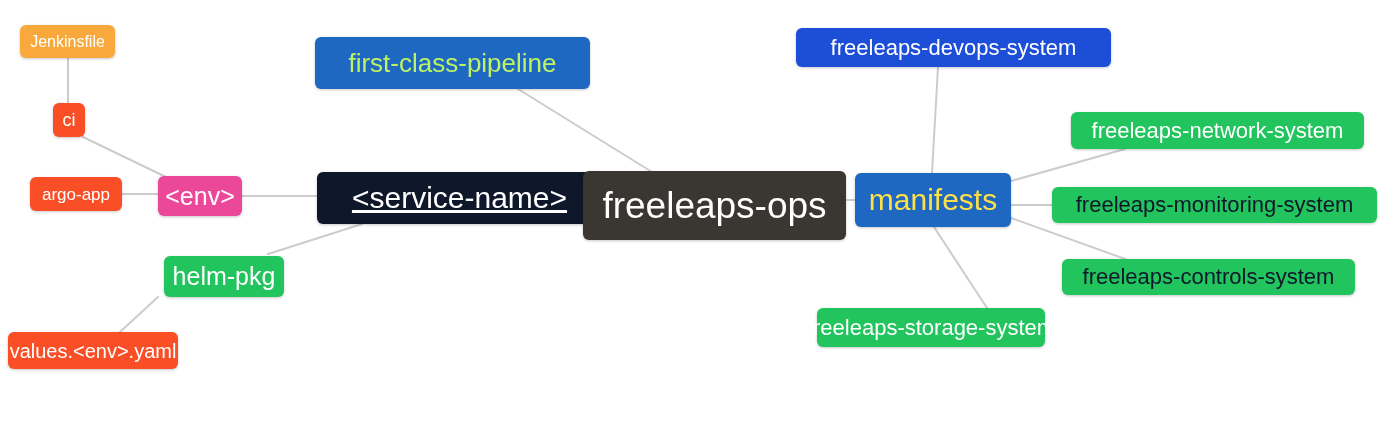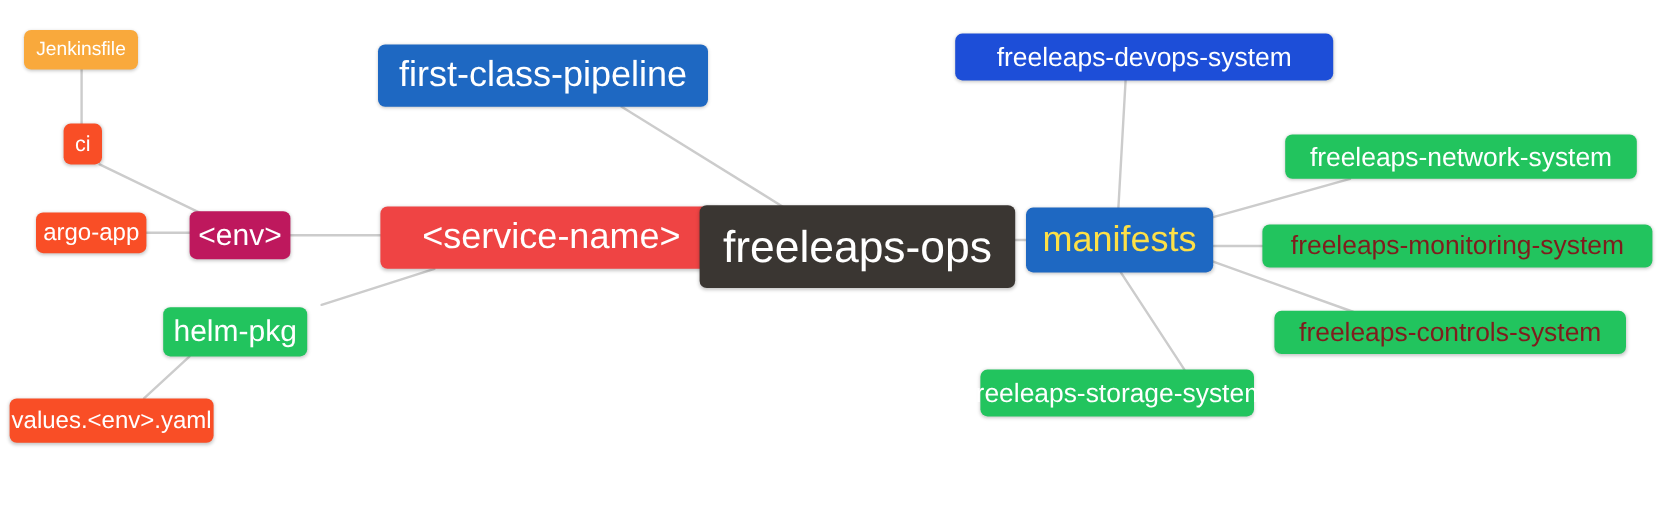--- a/index.html
+++ b/index.html
@@ -55,26 +55,26 @@
       <line x1="846" y1="200" x2="855" y2="200" stroke="#cccccc" stroke-width="2" stroke-linecap="round"></line>
       <line x1="938" y1="67" x2="932" y2="173" stroke="#cccccc" stroke-width="2" stroke-linecap="round"></line>
       <line x1="1011" y1="181" x2="1125" y2="149" stroke="#cccccc" stroke-width="2" stroke-linecap="round"></line>
       <line x1="1011" y1="205" x2="1052" y2="205" stroke="#cccccc" stroke-width="2" stroke-linecap="round"></line>
       <line x1="1011" y1="218" x2="1128" y2="260" stroke="#cccccc" stroke-width="2" stroke-linecap="round"></line>
       <line x1="934" y1="227" x2="987" y2="308" stroke="#cccccc" stroke-width="2" stroke-linecap="round"></line>
     </svg>
 
 <div class="node" style="left: 20px; top: 25px; width: 95px; height: 33px; font-size: 16px; background: rgb(249, 169, 60); color: rgb(255, 255, 255);">Jenkinsfile</div>
     <div class="node" style="left: 53px; top: 103px; width: 32px; height: 34px; font-size: 18px; background: rgb(249, 78, 38); color: rgb(255, 255, 255);">ci</div>
-    <div class="node" style="left: 30px; top: 177px; width: 92px; height: 34px; font-size: 20px; background: rgb(249, 78, 38); color: rgb(255, 255, 255);">argo-app</div>
-    <div class="node" style="left: 158px; top: 176px; width: 84px; height: 40px; font-size: 25px; background: #be185d; color: rgb(255, 255, 255);">&lt;env&gt;</div>
-    <div class="node" style="left: 136px; top: 256px; width: 120px; height: 41px; font-size: 25px; background: rgb(34, 196, 94); color: rgb(255, 255, 255);">helm-pkg</div>
+    <div class="node" style="left: 30px; top: 177px; width: 92px; height: 34px; font-size: 17px; background: rgb(249, 78, 38); color: rgb(255, 255, 255);">argo-app</div>
+    <div class="node" style="left: 158px; top: 176px; width: 84px; height: 40px; font-size: 25px; background: #ec4899; color: rgb(255, 255, 255);">&lt;env&gt;</div>
+    <div class="node" style="left: 164px; top: 256px; width: 120px; height: 41px; font-size: 25px; background: rgb(34, 196, 94); color: rgb(255, 255, 255);">helm-pkg</div>
     <div class="node" style="left: 8px; top: 332px; width: 170px; height: 37px; font-size: 20px; background: rgb(249, 78, 38); color: rgb(255, 255, 255);">values.&lt;env&gt;.yaml</div>
-    <div class="node" style="left: 315px; top: 37px; width: 275px; height: 52px; font-size: 30px; background: rgb(30, 104, 194); color: #ffffff;">first-class-pipeline</div>
-    <div class="node" style="left: 317px; top: 172px; width: 285px; height: 52px; font-size: 30px; background: #ef4444; color: rgb(255, 255, 255);">&lt;service-name&gt;</div>
+    <div class="node" style="left: 315px; top: 37px; width: 275px; height: 52px; font-size: 26px; background: rgb(30, 104, 194); color: #bef264;">first-class-pipeline</div>
+    <div class="node" style="left: 317px; top: 172px; width: 285px; height: 52px; font-size: 30px; background: #0f172a; color: rgb(255, 255, 255); text-decoration: underline;">&lt;service-name&gt;</div>
     <div class="node" style="left: 583px; top: 171px; width: 263px; height: 69px; font-size: 37px; background: rgb(58, 54, 50); color: rgb(255, 255, 255);">freeleaps-ops</div>
     <div class="node" style="left: 855px; top: 173px; width: 156px; height: 54px; font-size: 30px; background: rgb(30, 104, 194); color: #fde047;">manifests</div>
     <div class="node" style="left: 796px; top: 28px; width: 315px; height: 39px; font-size: 22px; background: #1d4ed8; color: rgb(255, 255, 255);">freeleaps-devops-system</div>
     <div class="node" style="left: 1055px; top: 112px; width: 293px; height: 37px; font-size: 22px; background: rgb(34, 196, 94); color: rgb(255, 255, 255); margin-left: 16px;">freeleaps-network-system</div>
-    <div class="node" style="left: 1052px; top: 187px; width: 325px; height: 36px; font-size: 22px; background: rgb(34, 196, 94); color: #7f1d1d;">freeleaps-monitoring-system</div>
-    <div class="node" style="left: 1062px; top: 259px; width: 293px; height: 36px; font-size: 22px; background: rgb(34, 196, 94); color: #7f1d1d;">freeleaps-controls-system</div>
+    <div class="node" style="left: 1052px; top: 187px; width: 325px; height: 36px; font-size: 22px; background: rgb(34, 196, 94); color: #0f172a;">freeleaps-monitoring-system</div>
+    <div class="node" style="left: 1062px; top: 259px; width: 293px; height: 36px; font-size: 22px; background: rgb(34, 196, 94); color: #0f172a;">freeleaps-controls-system</div>
     <div class="node" style="left: 817px; top: 308px; width: 228px; height: 39px; font-size: 22px; background: rgb(34, 196, 94); color: rgb(255, 255, 255);">freeleaps-storage-system</div>
   </div>
 
 </body></html>

